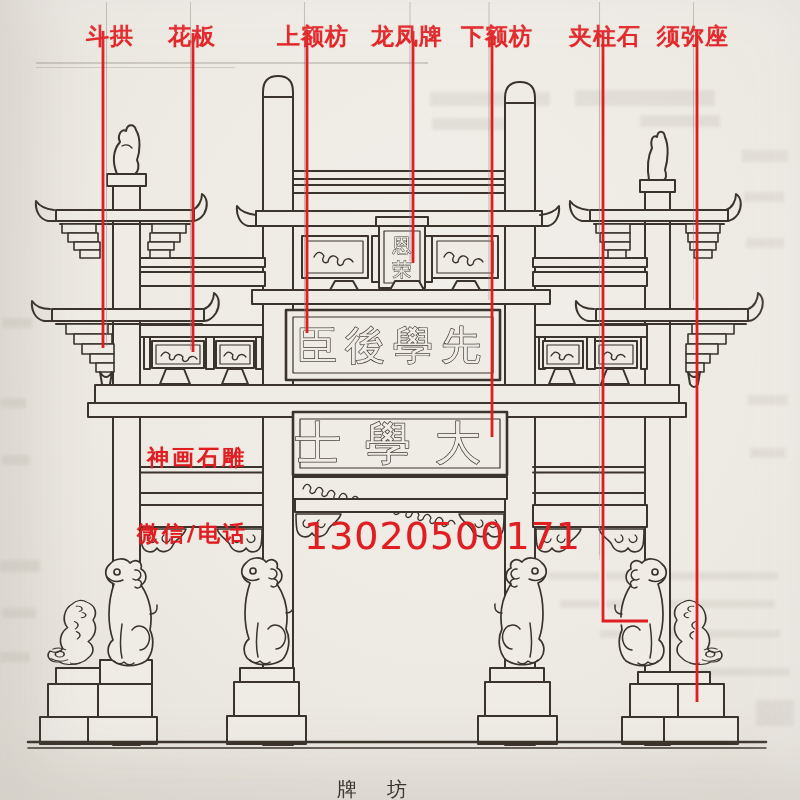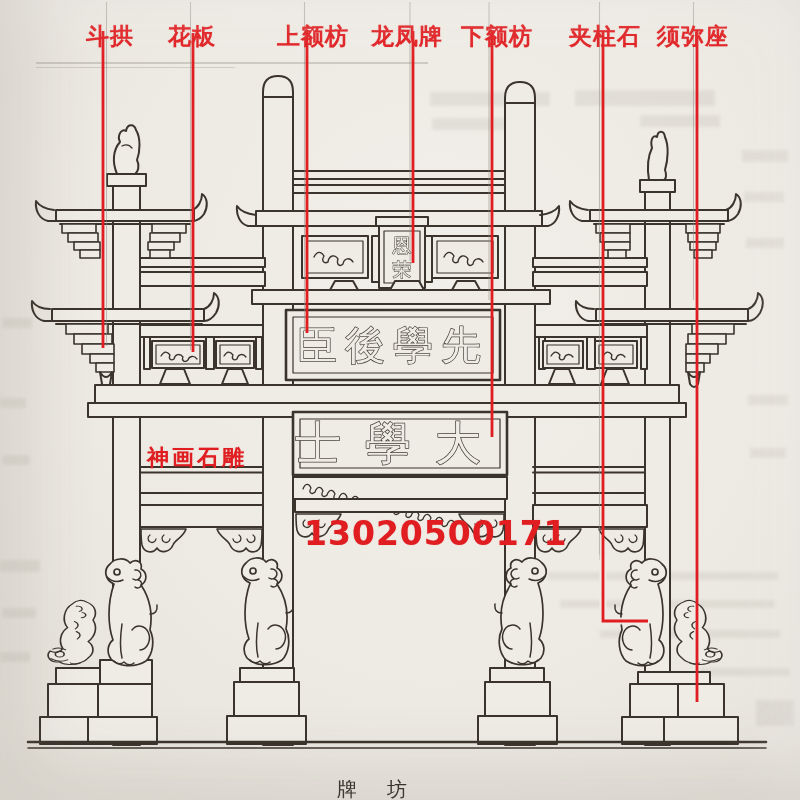--- a/index.html
+++ b/index.html
@@ -16,21 +16,21 @@
   .overlay{position:absolute;left:0;top:16px;width:740px;height:800px;pointer-events:none;}
   .top-label{
     position:absolute;top:5px;color:#e01d20;font-weight:bold;font-size:23px;
     letter-spacing:1px;white-space:nowrap;text-shadow:0 0 1px rgba(224,29,32,.4);
   }
   .brand-line{
     position:absolute;color:#e01d20;font-weight:bold;font-size:22px;
     letter-spacing:3px;white-space:nowrap;text-shadow:0 0 1px rgba(224,29,32,.35);
   }
   .phone{
-    position:absolute;color:#e01d20;font-weight:bold;font-size:33px;letter-spacing:1px;
+    position:absolute;color:#e01d20;font-weight:normal;font-size:38px;letter-spacing:1px;
     white-space:nowrap;text-shadow:0 0 1px rgba(224,29,32,.35);
   }
   .caption{
     position:absolute;left:337px;top:760px;color:#2b2822;font-size:20px;
     font-family:Liberation Serif, serif;letter-spacing:30px;white-space:nowrap;
   }
   .svgtext{font-family:"DejaVu Sans", sans-serif;}
 </style>
 </head>
 <body>
@@ -371,17 +371,18 @@
   <div class="overlay">
     <div class="top-label" style="left:86px">斗拱</div>
     <div class="top-label" style="left:168px">花板</div>
     <div class="top-label" style="left:277px">上额枋</div>
     <div class="top-label" style="left:371px">龙凤牌</div>
     <div class="top-label" style="left:461px">下额枋</div>
     <div class="top-label" style="left:569px">夹柱石</div>
     <div class="top-label" style="left:657px">须弥座</div>
 
     <div class="brand-line" style="left:147px;top:427px">神画石雕</div>
+    <div class="brand-line" style="left:137px;top:503px">微信/电话</div>
     <div class="phone" style="left:304px;top:498px">13020500171</div>
 
     <div class="caption">牌坊</div>
   </div>
 </div>
 
 </body></html>

